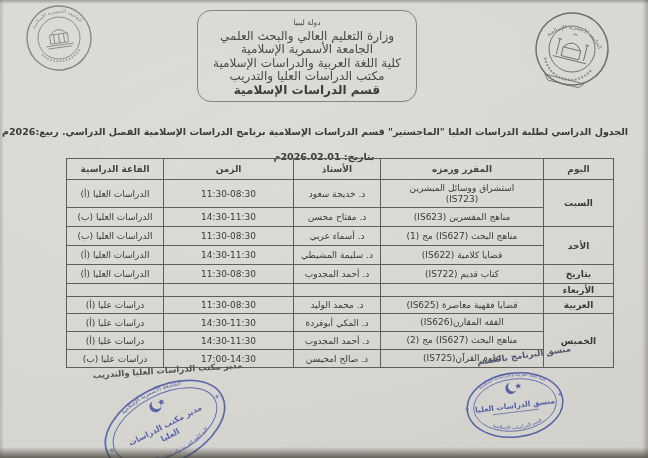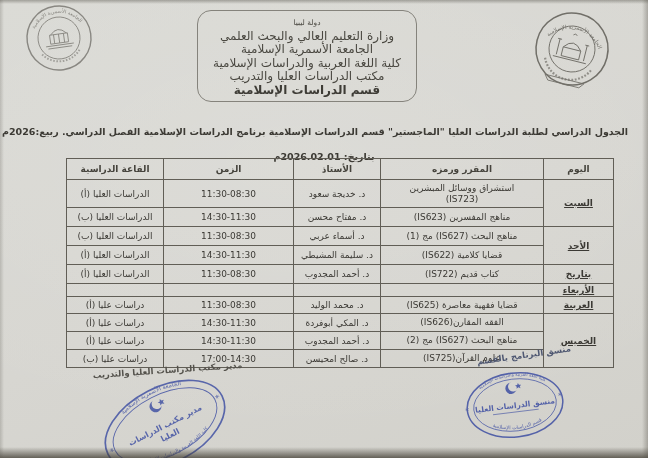--- a/index.html
+++ b/index.html
@@ -52,21 +52,21 @@
     position:absolute;left:66px;top:158px;width:547px;
     border-collapse:collapse;table-layout:fixed;direction:rtl;
   }
   table.schedule th,table.schedule td{
     border:1px solid #615e56;
     font-size:9px;color:#3b3934;text-align:center;vertical-align:middle;
     padding:0 2px;overflow:hidden;
   }
   table.schedule th{font-weight:bold;color:#45433c;}
   td.course{white-space:pre-line;line-height:11px;}
-  td.daycell{font-weight:bold;text-decoration:underline;}
+  td.daycell{font-weight:bold;}
 
   
   .sig-left-title{
     position:absolute;left:85px;top:365px;width:165px;
     direction:rtl;text-align:center;font-size:8.5px;font-weight:bold;
     color:#54524c;transform:rotate(-4deg);white-space:nowrap;
   }
   .sig-right-title{
     position:absolute;left:468px;top:350px;width:112px;
     direction:rtl;text-align:center;font-size:8.5px;font-weight:bold;

